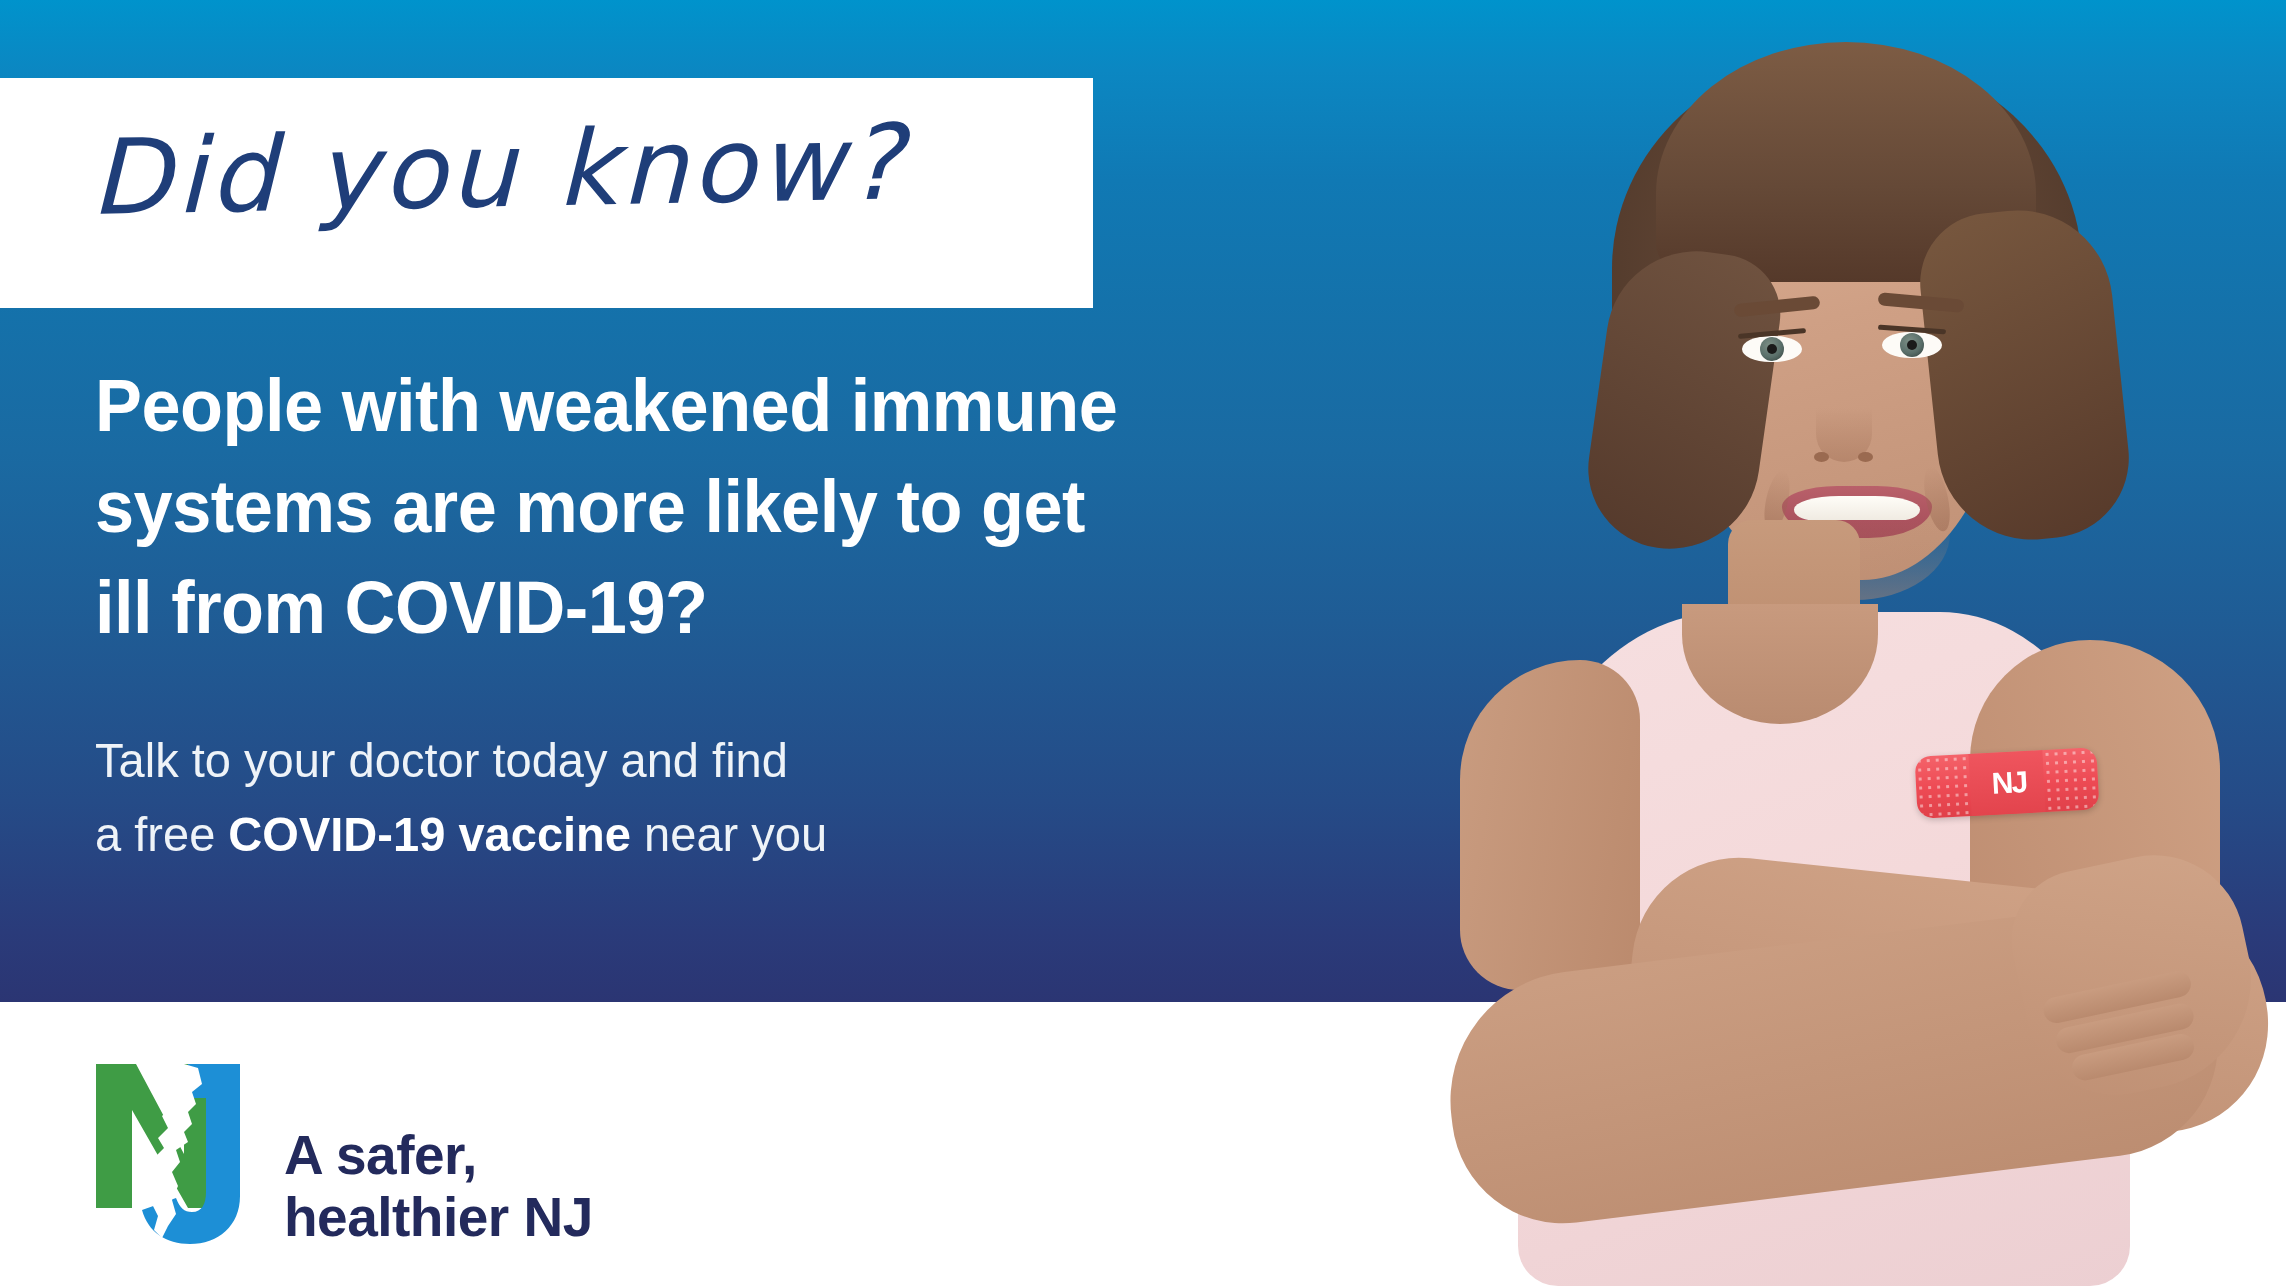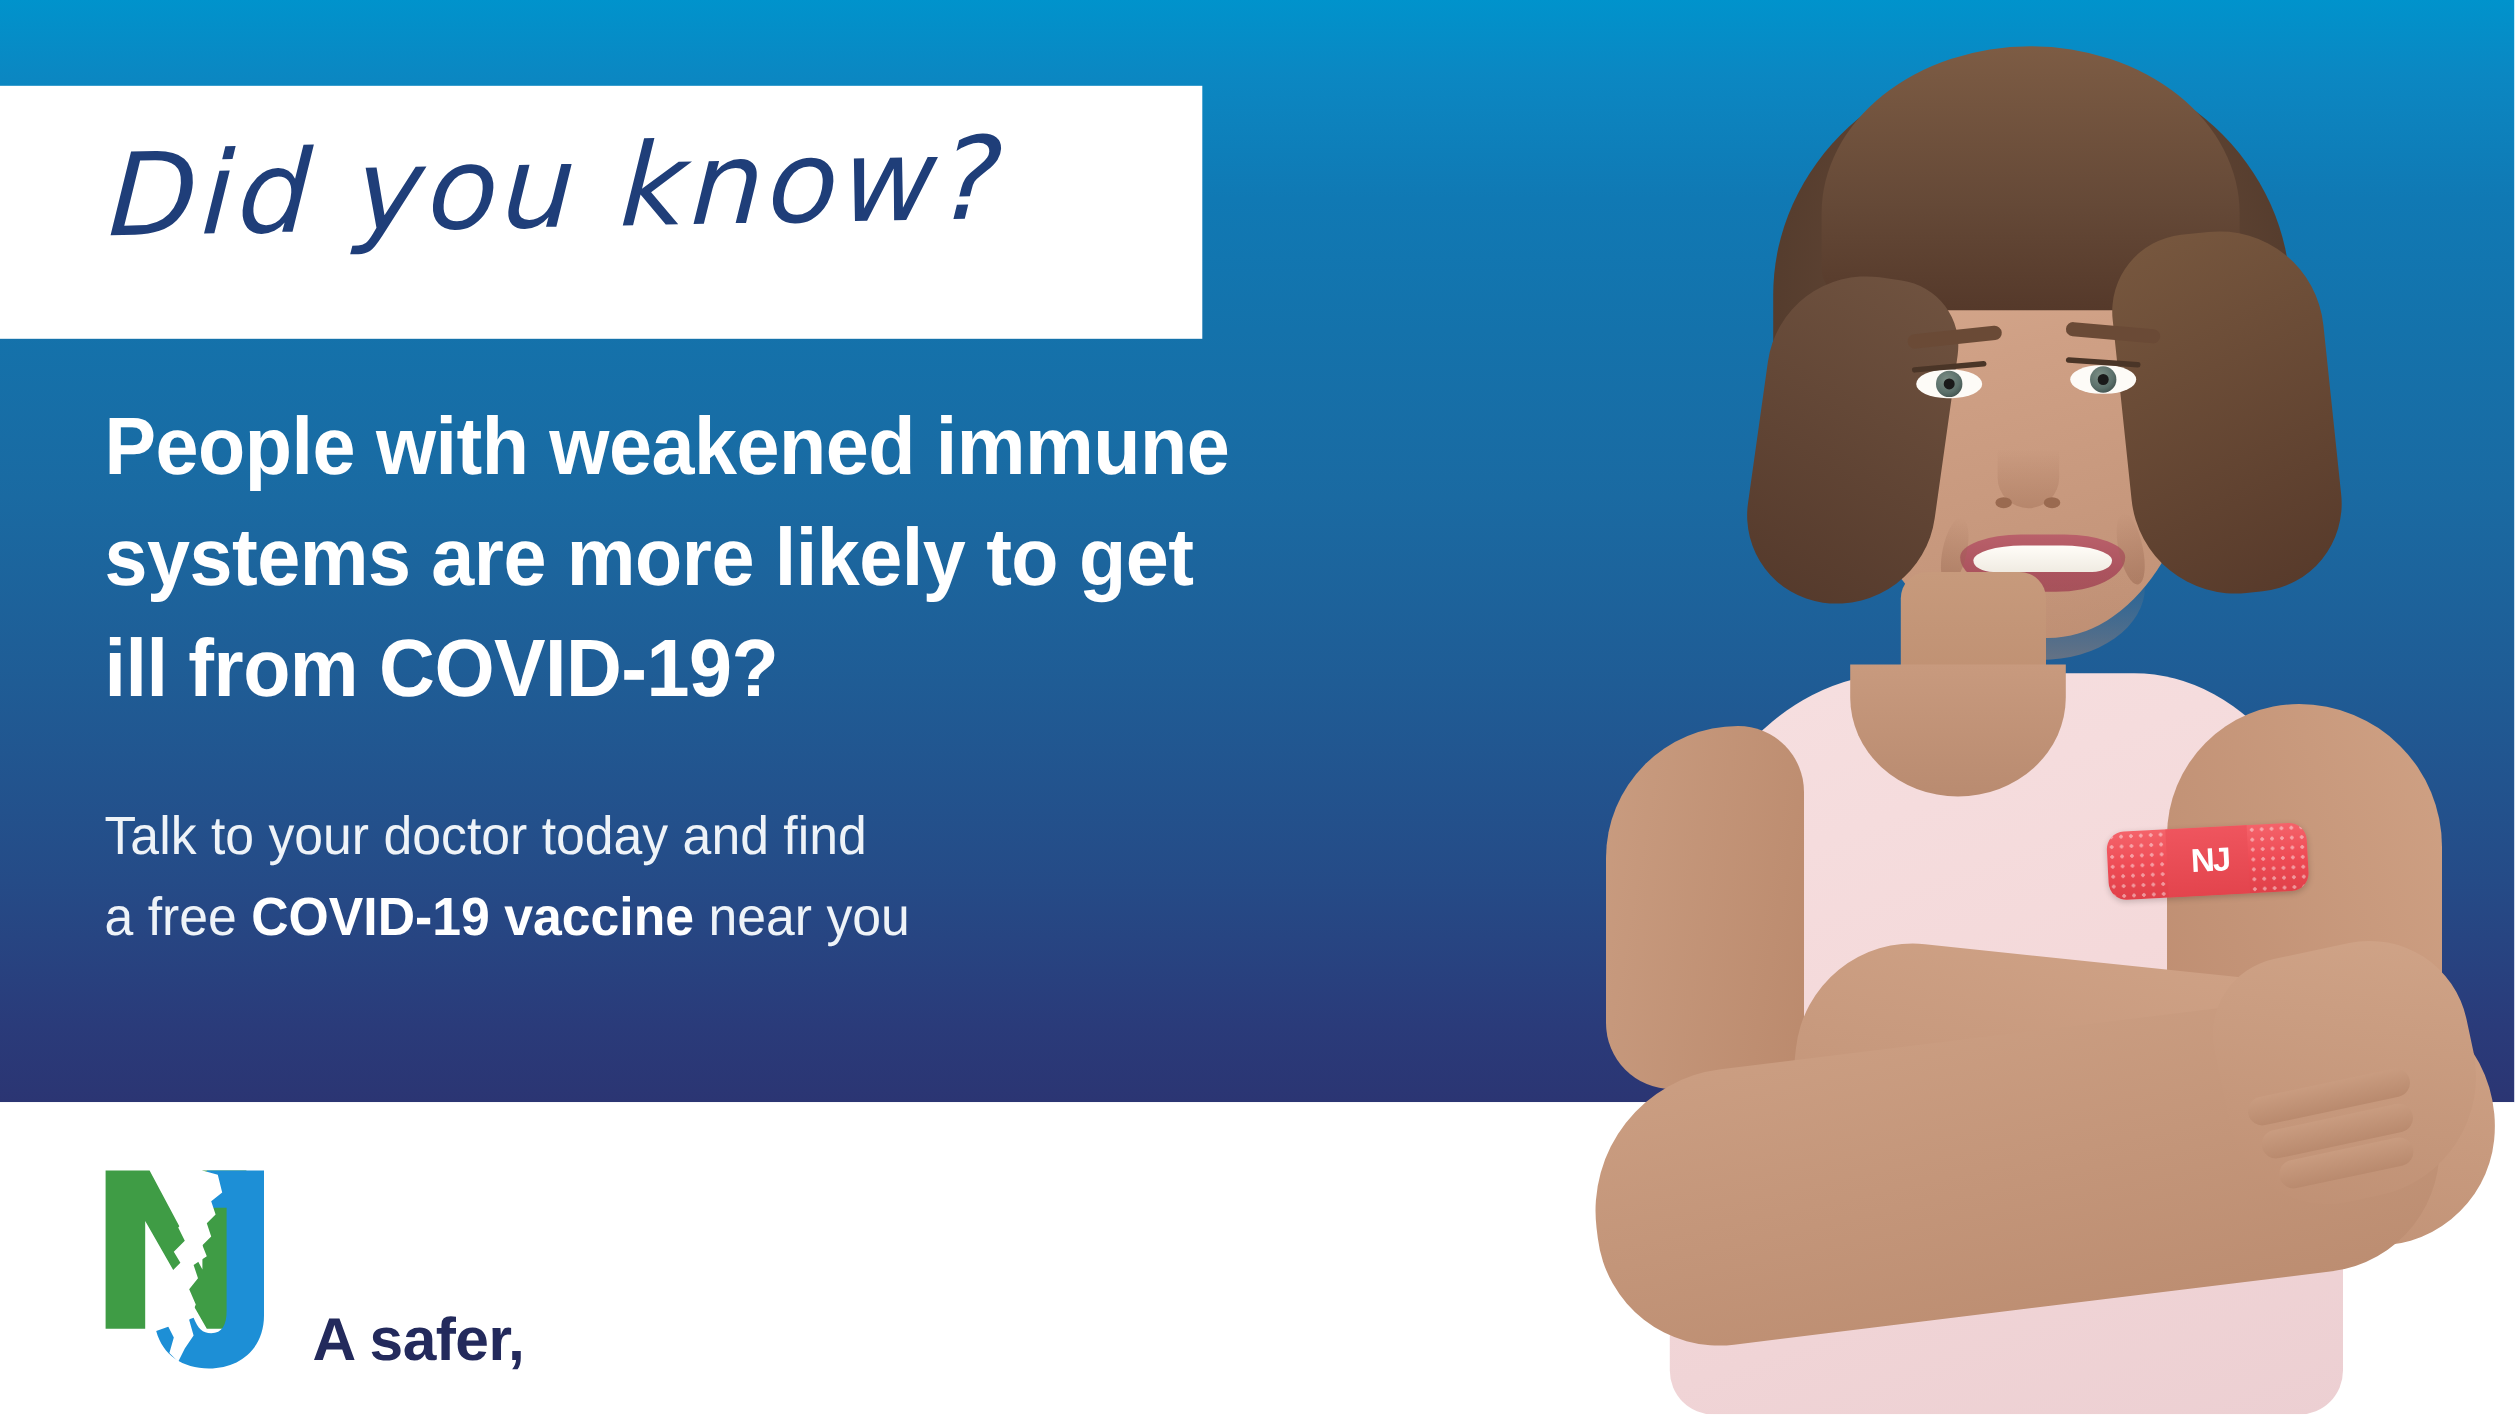--- a/index.html
+++ b/index.html
@@ -340,16 +340,17 @@
 
         <path d="M96 6 H148 V138 C148 168 126 186 98 186 C74 186 56 174 50 152 L84 140 C88 150 92 154 100 154 C110 154 114 146 114 134 V40 H96 Z" fill="#1d8fd6"></path>
 
         <path d="M92 6 L106 10 L110 26 L100 34 L104 46 L96 54 L100 66 L92 74 L96 84 L84 92 L88 104 L80 114
                  L86 128 L80 142 L84 156 L76 168 L70 180 L62 172 L66 158 L60 146 L66 134 L60 122 L68 110
                  L62 100 L72 90 L66 80 L76 70 L70 58 L80 48 L74 36 L84 26 L80 14 Z" fill="#ffffff"></path>
       </svg>
     </div>
     <div class="logo-text">
       <span>A safer,</span>
+      <span>healthier NJ</span>
     </div>
   </div>
 
 </div>
 
 </body></html>

